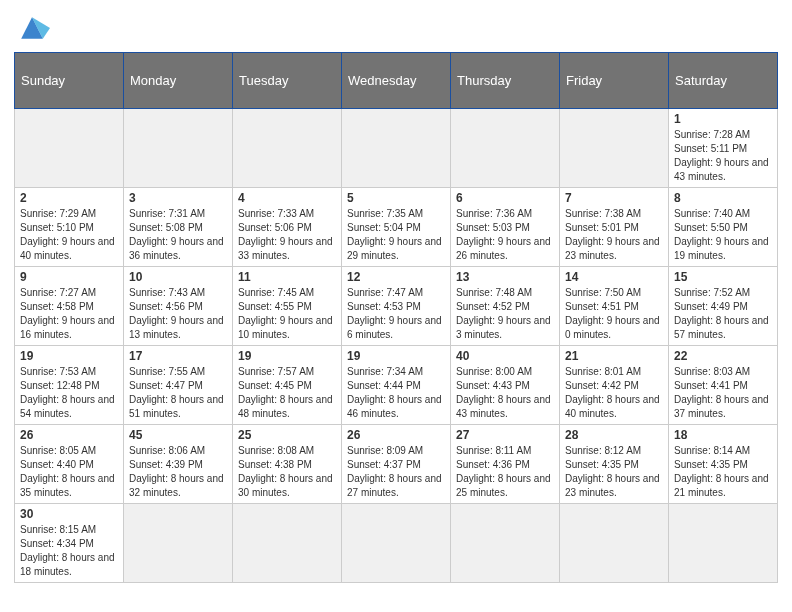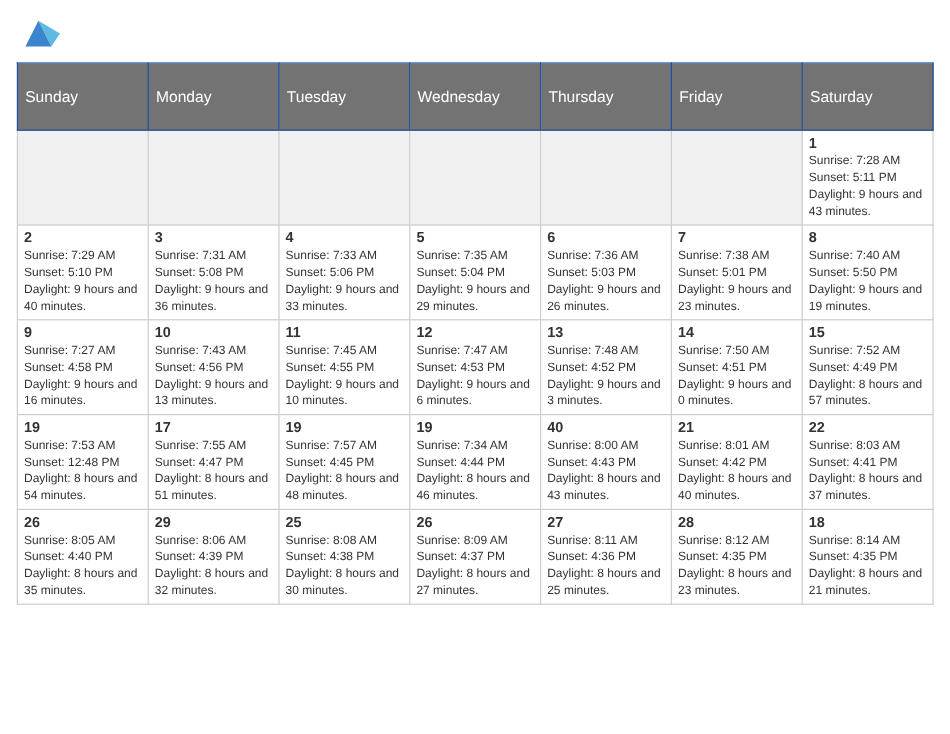--- a/index.html
+++ b/index.html
@@ -298,21 +298,21 @@
         </tr>
         <tr>
           <td>
             <span class="day-num">26</span>
             <div class="day-info">Sunrise: 8:05 AM
 Sunset: 4:40 PM
 Daylight: 8 hours
 and 35 minutes.</div>
           </td>
           <td>
-            <span class="day-num">29</span>
+            <span class="day-num">45</span>
             <div class="day-info">Sunrise: 8:06 AM
 Sunset: 4:39 PM
 Daylight: 8 hours
 and 32 minutes.</div>
           </td>
           <td>
             <span class="day-num">25</span>
             <div class="day-info">Sunrise: 8:08 AM
 Sunset: 4:38 PM
 Daylight: 8 hours
@@ -339,16 +339,31 @@
 Daylight: 8 hours
 and 23 minutes.</div>
           </td>
           <td>
             <span class="day-num">18</span>
             <div class="day-info">Sunrise: 8:14 AM
 Sunset: 4:35 PM
 Daylight: 8 hours
 and 21 minutes.</div>
           </td>
+        </tr>
+        <tr class="last-row">
+          <td>
+            <span class="day-num">30</span>
+            <div class="day-info">Sunrise: 8:15 AM
+Sunset: 4:34 PM
+Daylight: 8 hours
+and 18 minutes.</div>
+          </td>
+          <td class="empty"></td>
+          <td class="empty"></td>
+          <td class="empty"></td>
+          <td class="empty"></td>
+          <td class="empty"></td>
+          <td class="empty"></td>
         </tr>
       </tbody>
   </table>
 </div>
 
 </body></html>

